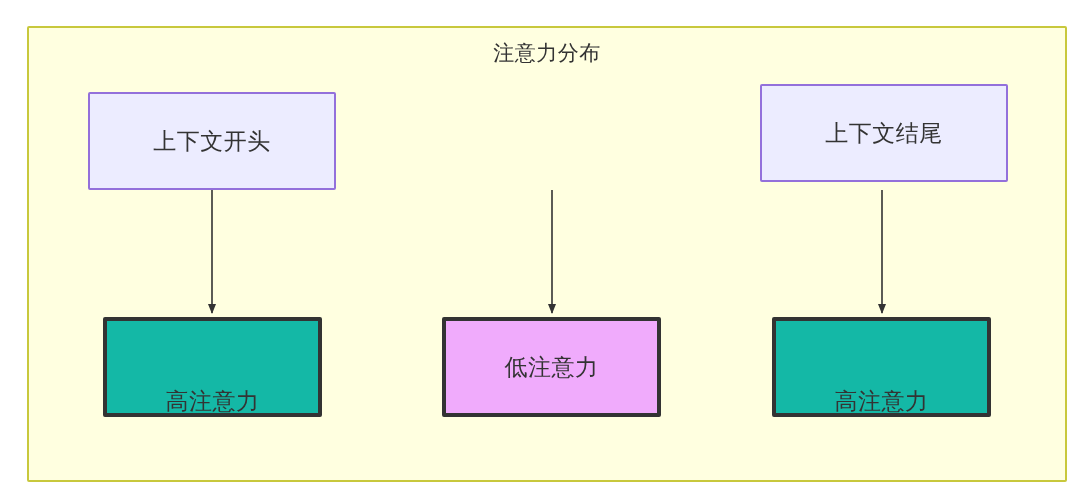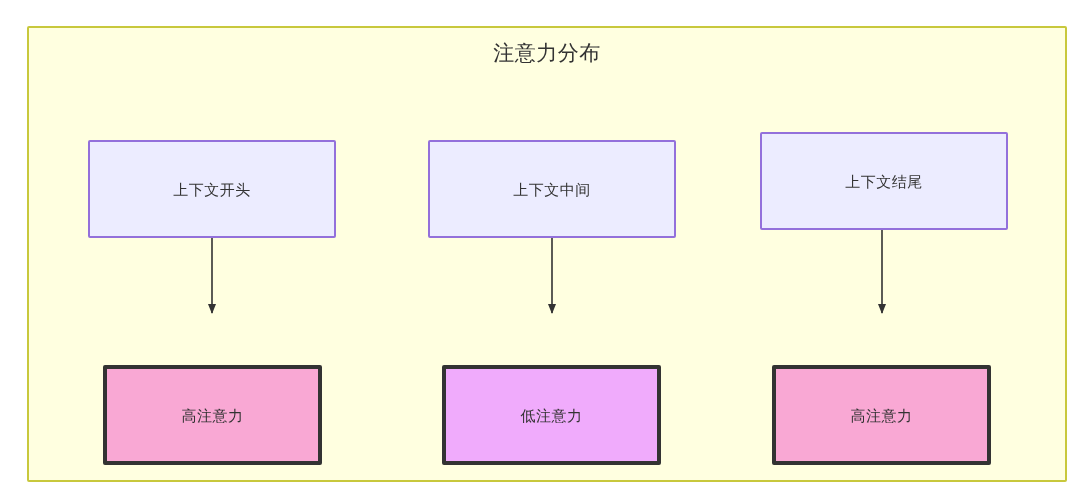--- a/index.html
+++ b/index.html
@@ -46,43 +46,42 @@
     letter-spacing: 0.5px;
   }
 
   
   .node {
     position: absolute;
     box-sizing: border-box;
     display: flex;
     align-items: center;
     justify-content: center;
-    font-size: 15px;
+    font-size: 23px;
     color: #333333;
     line-height: 1;
     letter-spacing: 0.5px;
-    margin-top: 48px;
   }
 
   .node-context {
     background: #ececff;
     border: 2px solid #9370db;
     border-radius: 2px;
     width: 248px;
     height: 98px;
   }
 
   .node-attn {
     border: 4px solid #333333;
     border-radius: 2px;
     width: 219px;
     height: 100px;
   }
 
-  .node-attn.high { background: #f9a8d4; }
+  .node-attn.high { background: #14b8a6; align-items: flex-end; }
   .node-attn.low  { background: #f0abfc; }
 
   .ctx-1 { left: 88px;  top: 92px; }
   .ctx-2 { left: 428px; top: 92px; }
   .ctx-3 { left: 760px; top: 84px; }
 
   .att-1 { left: 103px; top: 317px; }
   .att-2 { left: 442px; top: 317px; }
   .att-3 { left: 772px; top: 317px; }
 
@@ -112,23 +111,20 @@
       </marker>
     </defs>
     <line x1="212" y1="190" x2="212" y2="313" stroke="#333333" stroke-width="1.6" marker-end="url(#arrowhead)"></line>
     <line x1="552" y1="190" x2="552" y2="313" stroke="#333333" stroke-width="1.6" marker-end="url(#arrowhead)"></line>
     <line x1="882" y1="190" x2="882" y2="313" stroke="#333333" stroke-width="1.6" marker-end="url(#arrowhead)"></line>
   </svg>
 
   <div class="node node-context ctx-1">
     <span>上下文开头</span>
   </div>
-  <div class="node node-context ctx-2">
-    <span>上下文中间</span>
-  </div>
   <div class="node node-context ctx-3">
     <span>上下文结尾</span>
   </div>
 
   <div class="node node-attn high att-1">
     <span>高注意力</span>
   </div>
   <div class="node node-attn low att-2">
     <span>低注意力</span>
   </div>

